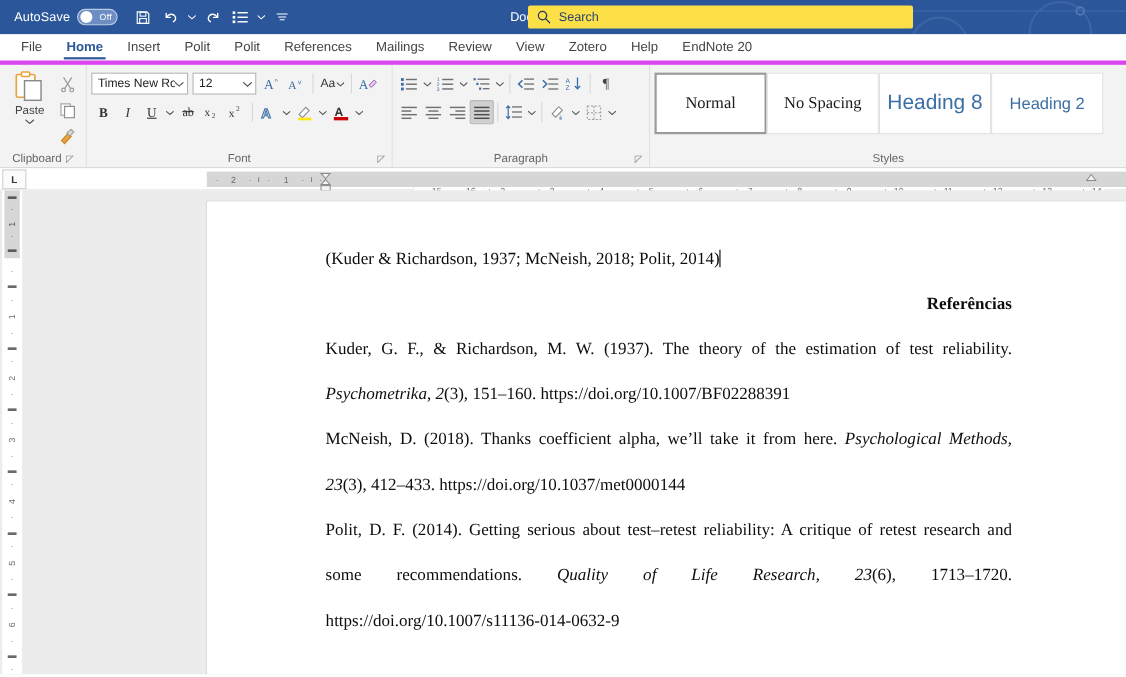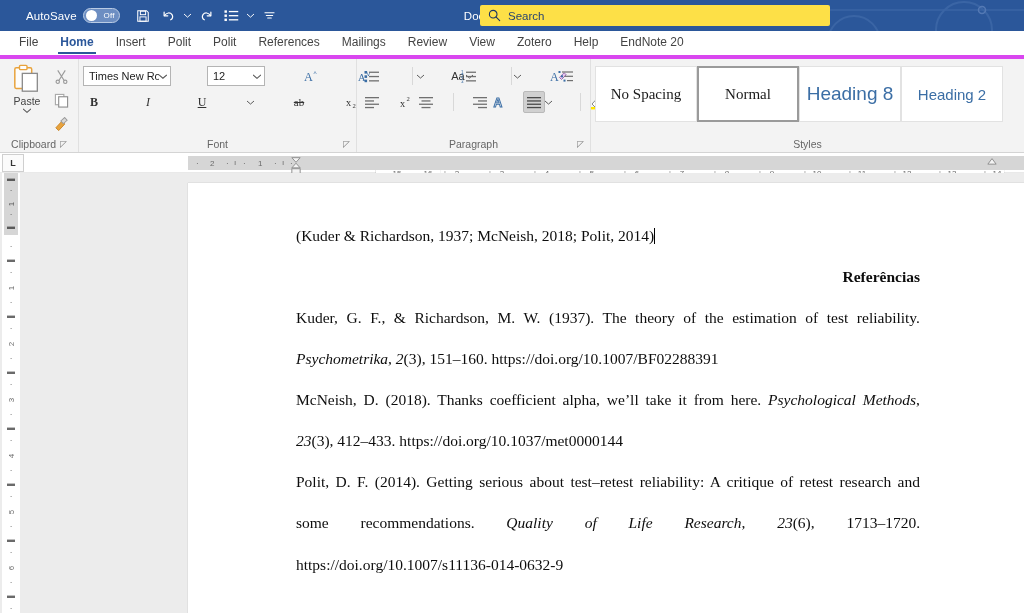--- a/index.html
+++ b/index.html
@@ -14,21 +14,21 @@
   .titlebar {
     position: relative;
     height: 31px;
     background: #2b579a;
     display: flex;
     align-items: center;
     color: #ffffff;
     overflow: hidden;
   }
   .tb-deco { position: absolute; right: -10px; top: -4px; width: 220px; height: 44px; pointer-events:none; opacity:.5; }
-  .autosave-label { font-size: 11.5px; margin-left: 26px; letter-spacing: .1px; }
+  .autosave-label { font-size: 11.5px; margin-left: 13px; letter-spacing: .1px; }
   .toggle {
     width: 37px; height: 15px; border-radius: 8px;
     background: #6d8ec2; border: 1px solid #b9cbe4;
     margin-left: 6px; position: relative; display: flex; align-items: center;
   }
   .toggle .knob {
     width: 11px; height: 11px; border-radius: 50%;
     background: #ffffff; position: absolute; left: 2px;
   }
   .toggle .offtxt {
@@ -88,21 +88,21 @@
   }
   .launcher { font-size: 9px; color: #808080; }
 
   .icobtn {
     display: flex; align-items: center; justify-content: center;
     border-radius: 2px; color: #444444;
   }
   .icobtn.sm { width: 22px; height: 22px; }
   .icobtn.active { background: #d0d0d0; border: 1px solid #b9b9b9; }
   .caret { font-size: 7px; color: #555; margin-left: 1px; }
-  .row { display: flex; align-items: center; gap: 32px; }
+  .row { display: flex; align-items: center; }
   .sep { width: 1px; height: 18px; background: #d8d8d8; margin: 0 3px; }
 
   
   .paste-btn {
     display: flex; flex-direction: column; align-items: center;
     width: 46px; padding-top: 2px;
   }
   .paste-btn .lbl { font-size: 10.5px; color: #444; margin-top: 1px; }
   .clip-side { display: flex; flex-direction: column; gap: 2px; padding-top: 3px; }
 
@@ -574,22 +574,22 @@
       </div>
     </div>
     <div class="group-label">
       <span>Paragraph</span>
       <span class="launcher" style="position:absolute;right:6px">◸</span>
     </div>
   </div>
 
   <div class="group" style="flex:1">
     <div class="group-body styles-gallery">
+      <div class="style-card sel">Normal</div>
       <div class="style-card">No Spacing</div>
-      <div class="style-card sel">Normal</div>
       <div class="style-card h1">Heading 8</div>
       <div class="style-card h2">Heading 2</div>
     </div>
     <div class="group-label">
       <span>Styles</span>
     </div>
   </div>
 </div>
 
 <div class="ruler-h">

